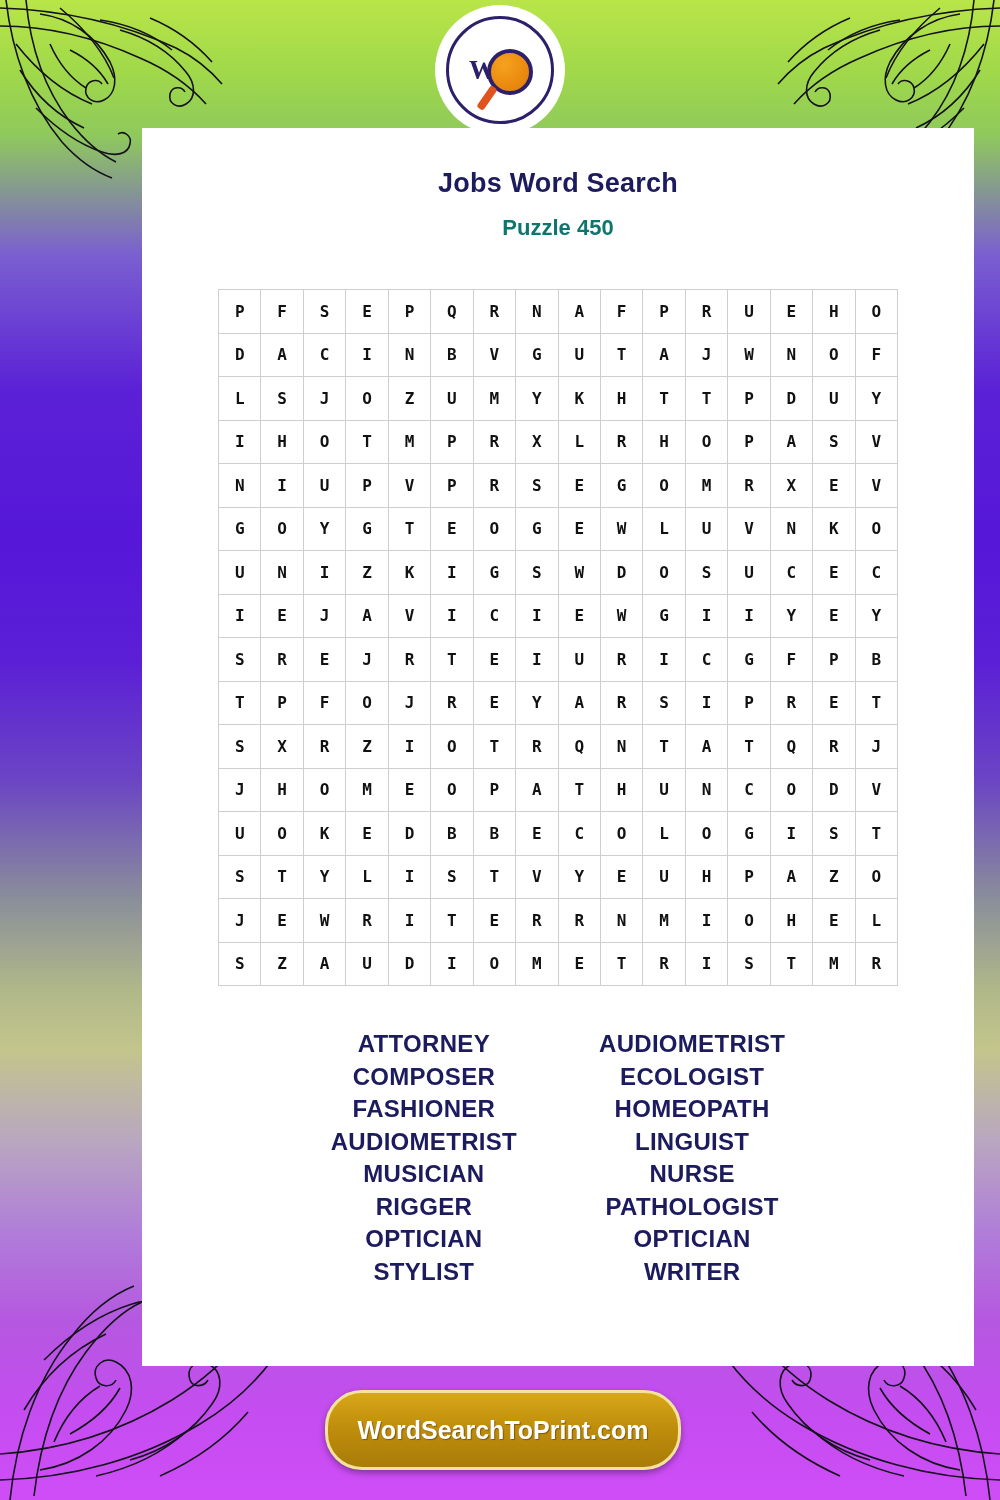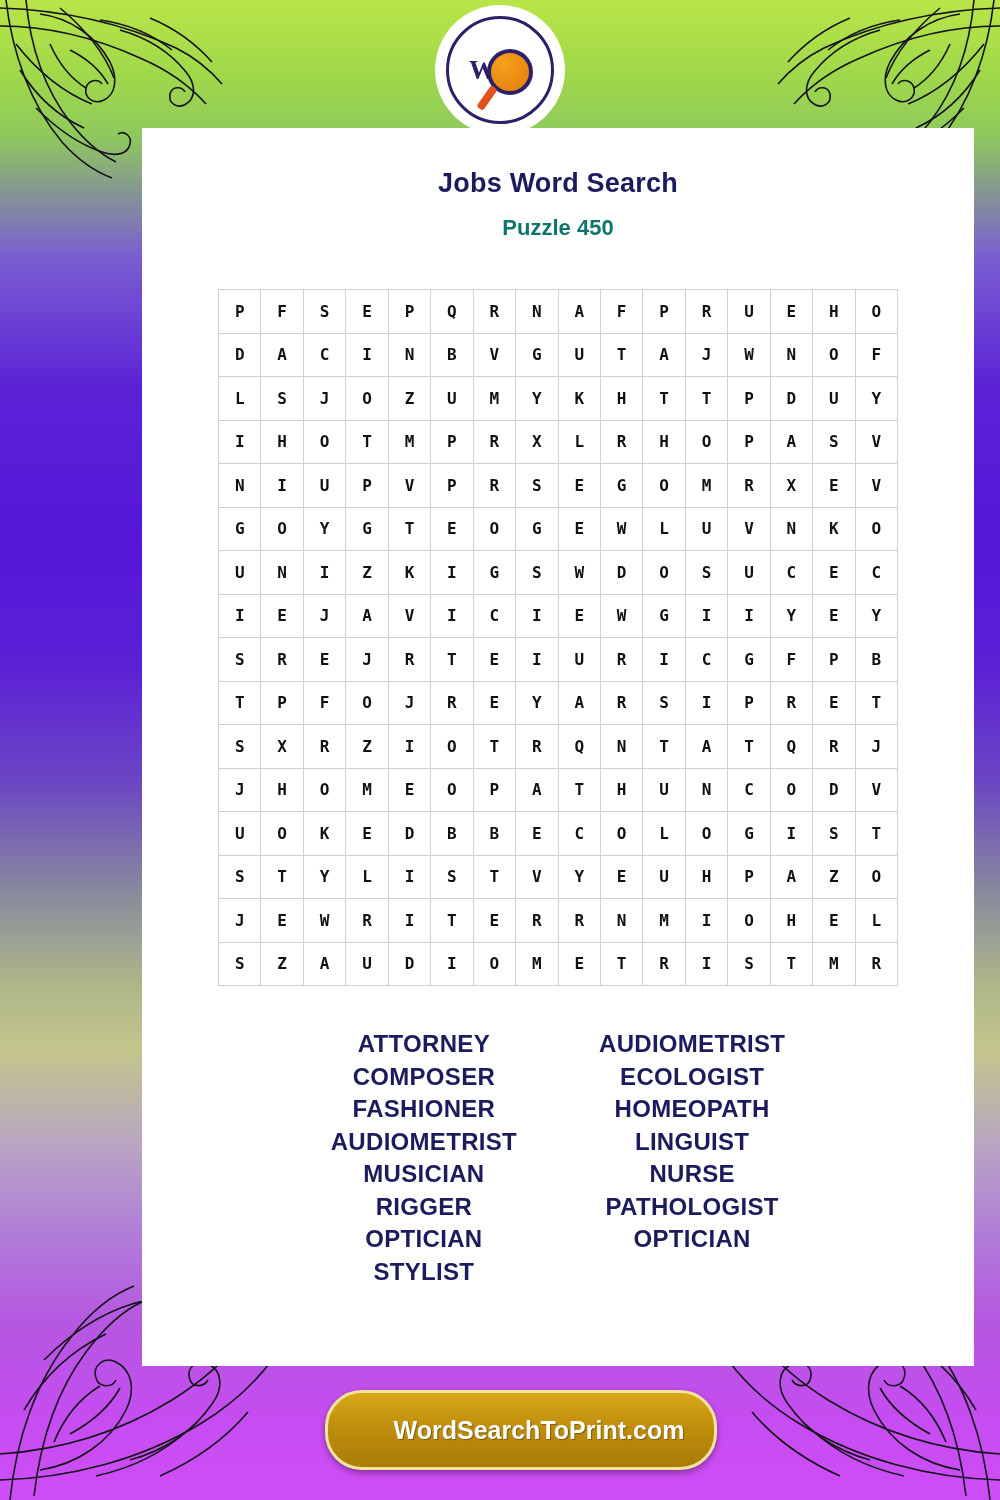--- a/index.html
+++ b/index.html
@@ -179,21 +179,20 @@
     width: 350px;
     height: 74px;
     border-radius: 37px;
     background: linear-gradient(180deg, #d8a81a 0%, #c08e0c 45%, #a97c08 100%);
     border: 3px solid #f1e49a;
     box-shadow: 0 3px 6px rgba(0,0,0,.35);
     z-index: 6;
     display: flex;
     align-items: center;
     justify-content: center;
-    padding-left: 36px;
   }
   #footer-btn .label {
     font-size: 25px;
     font-weight: bold;
     color: #ffffff;
     text-shadow: 1px 1px 1px rgba(0,0,0,.35);
   }
 </style>
 </head>
 <body>
@@ -605,20 +604,21 @@
           <div class="word">STYLIST</div>
         </div>
       <div class="word-col" id="col-right">
           <div class="word">AUDIOMETRIST</div>
           <div class="word">ECOLOGIST</div>
           <div class="word">HOMEOPATH</div>
           <div class="word">LINGUIST</div>
           <div class="word">NURSE</div>
           <div class="word">PATHOLOGIST</div>
           <div class="word">OPTICIAN</div>
+          <div class="word">WRITER</div>
         </div>
     </div>
   </div>
 
   <div id="footer-btn">
     <span class="label">WordSearchToPrint.com</span>
   </div>
 
 </div>
 

